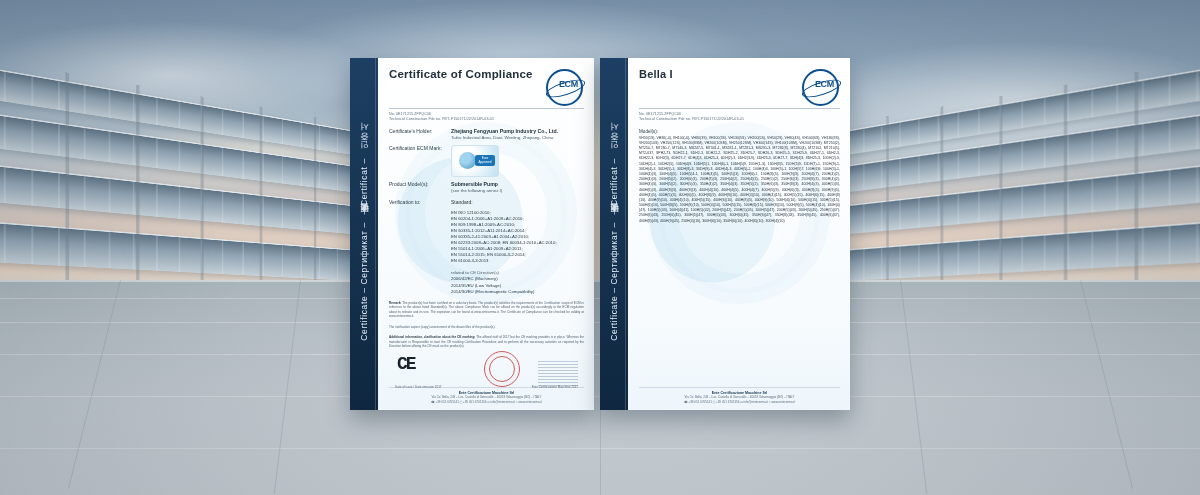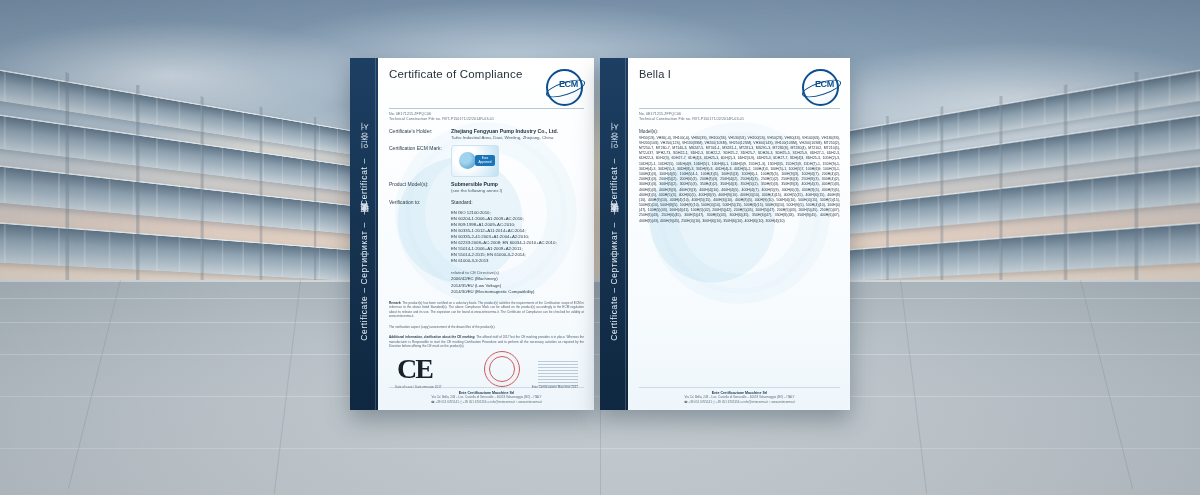--- a/index.html
+++ b/index.html
@@ -123,21 +123,21 @@
   .wm{
     position:absolute;left:50%;top:44%;transform:translate(-50%,-50%);
     width:150px;height:150px;border-radius:50%;
     border:6px solid rgba(0,140,205,.05);
     box-shadow:0 0 0 10px rgba(0,140,205,.035), inset 0 0 0 14px rgba(0,140,205,.035);
     pointer-events:none;
   }
 
   .head{display:flex;align-items:flex-start;justify-content:space-between;gap:6px;}
   .title{
-    font-size:11.5px;color:#23313c;font-weight:400;letter-spacing:.2px;
+    font-size:11.5px;color:#23313c;font-weight:700;letter-spacing:.2px;
     line-height:1.1;
   }
   .title.small{font-size:11px;}
   .rule{height:1px;background:#b9c8d3;margin:4px 0 3px 0;}
   .meta{font-size:3.6px;color:#5b6b78;line-height:1.5;letter-spacing:.1px;}
 
   
   .ecm{
     flex:0 0 auto;width:42px;height:36px;position:relative;
   }
@@ -176,22 +176,22 @@
   .std{margin-top:4px;font-size:4.3px;color:#2b3945;line-height:1.42;}
   .std .sub{color:#4b5b68;}
 
   .legal{
     margin-top:6px;font-size:3.1px;color:#53626e;line-height:1.45;text-align:justify;
   }
   .legal .hd{font-weight:bold;color:#2f3e4a;}
 
   .ce-wrap{position:relative;margin-top:4px;height:40px;}
   .ce{
-    position:absolute;left:8px;top:2px;font-size:28px;color:#17222b;letter-spacing:-2px;
-    font-family:Liberation Serif, serif;font-weight:bold;line-height:1;
+    position:absolute;left:8px;top:2px;font-size:18px;color:#17222b;letter-spacing:-2px;
+    font-family:Liberation Mono, monospace;font-weight:bold;line-height:1;
   }
   .stampA{
     position:absolute;right:64px;bottom:0;width:34px;height:34px;border-radius:50%;
     border:1.4px solid #c6403f;opacity:.85;
     background:radial-gradient(circle at 50% 50%, rgba(255,255,255,0) 45%, rgba(198,64,63,.08) 100%);
   }
   .stampA:after{content:"";position:absolute;inset:4px;border-radius:50%;border:1px solid #c6403f;}
   .stampB{
     position:absolute;right:6px;bottom:1px;width:40px;height:26px;
     background:repeating-linear-gradient(0deg, rgba(20,60,110,.35) 0 1px, rgba(255,255,255,0) 1px 3px);

